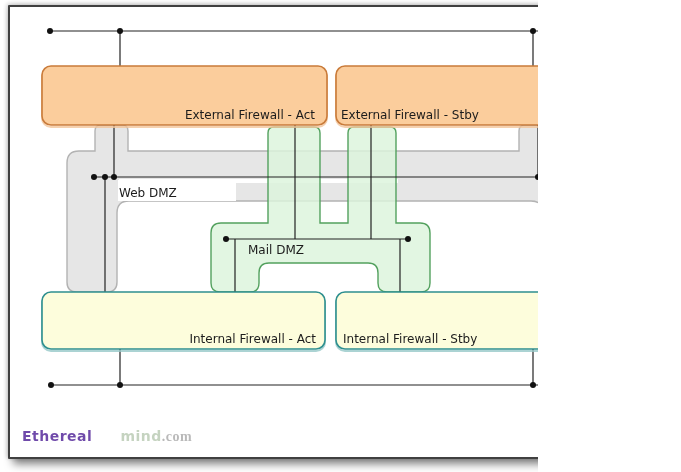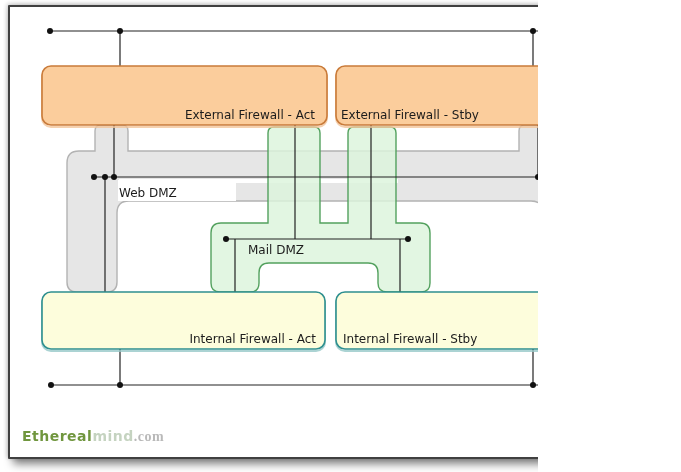--- a/index.html
+++ b/index.html
@@ -112,15 +112,15 @@
       <rect class="node-shadow-int" x="336" y="294" width="279" height="57" rx="9"></rect>
       <rect class="node node-int" x="336" y="292" width="279" height="57" rx="9" fill="#fdfddc"></rect>
       <text class="lbl" x="343" y="343" text-anchor="start">Internal Firewall - Stby</text>
     </g>
 
     <text class="zlbl" x="119" y="197">Web DMZ</text>
     <text class="zlbl" x="248" y="254">Mail DMZ</text>
   </svg>
 
   <div class="watermark">
-    <span style="color:#4d7c0f;">Ethereal</span><span style="color:#b7c9b1;">mind</span><span style="color:#a8a8a8;font-family:Liberation Serif, serif;">.com</span>
+    <span style="color:#4c1d95;">Ethereal</span><span style="color:#b7c9b1;padding-left:28px;">mind</span><span style="color:#a8a8a8;font-family:Liberation Serif, serif;">.com</span>
   </div>
 </div>
 
 </body></html>

